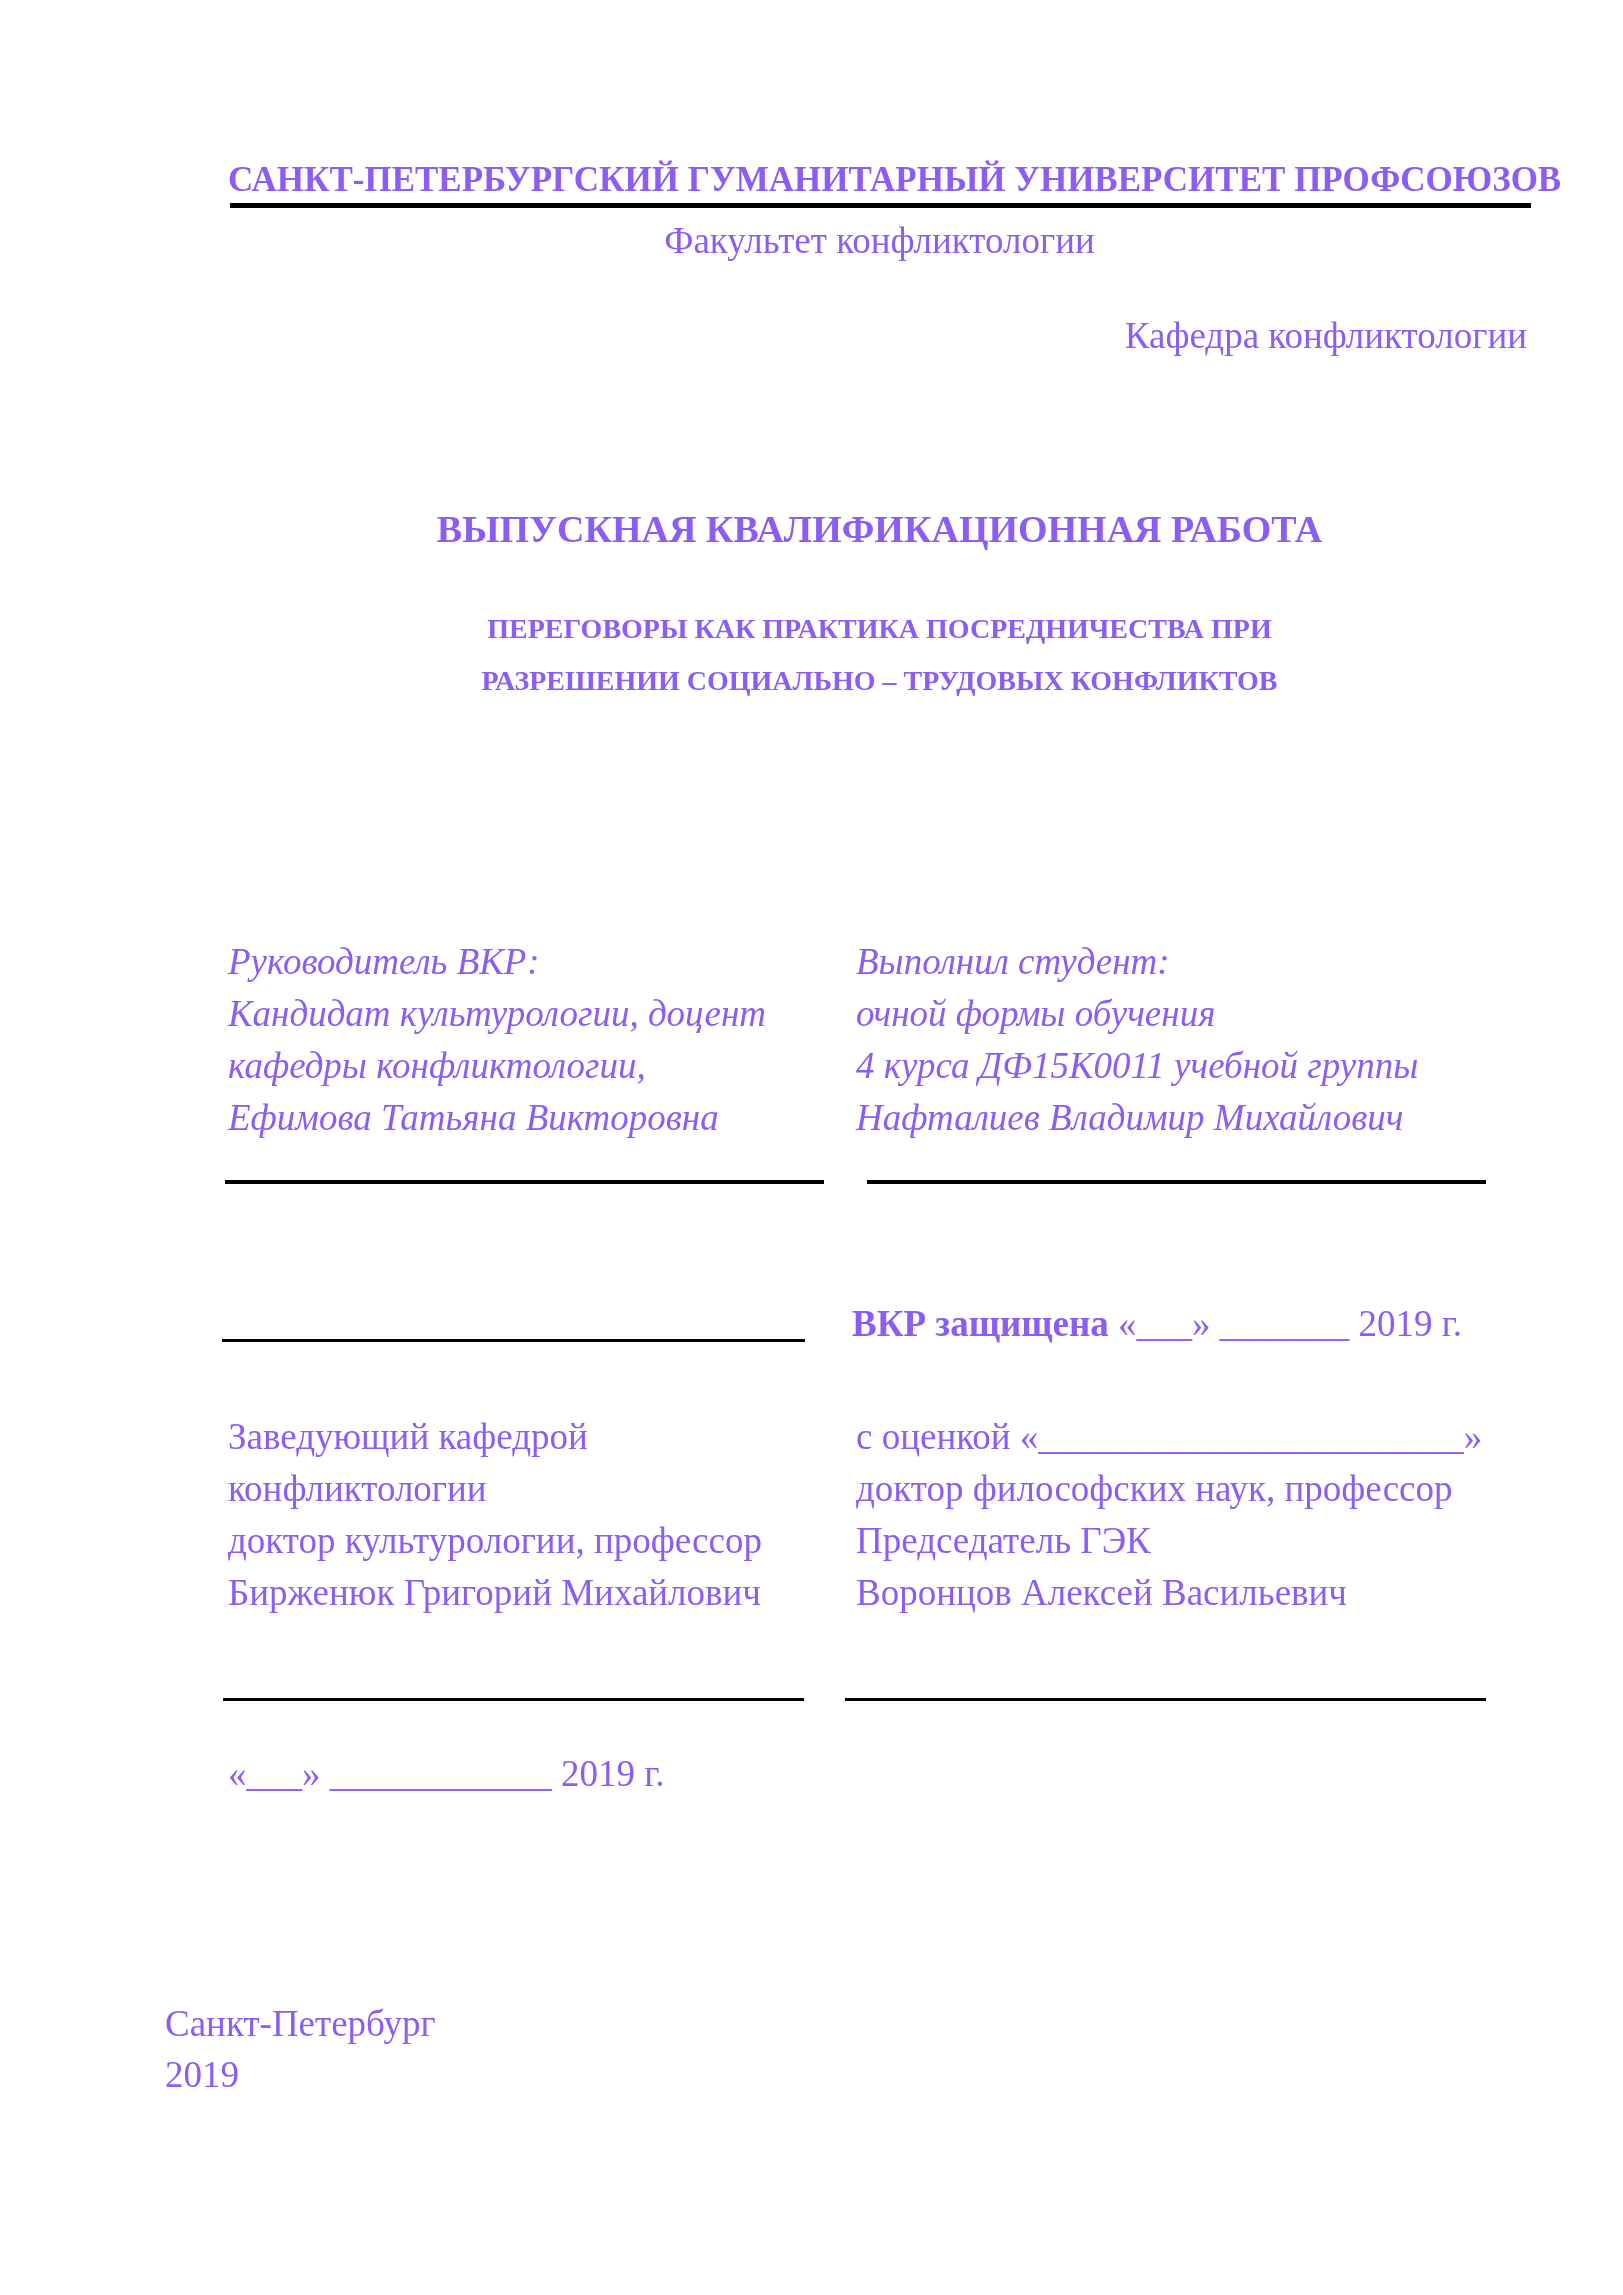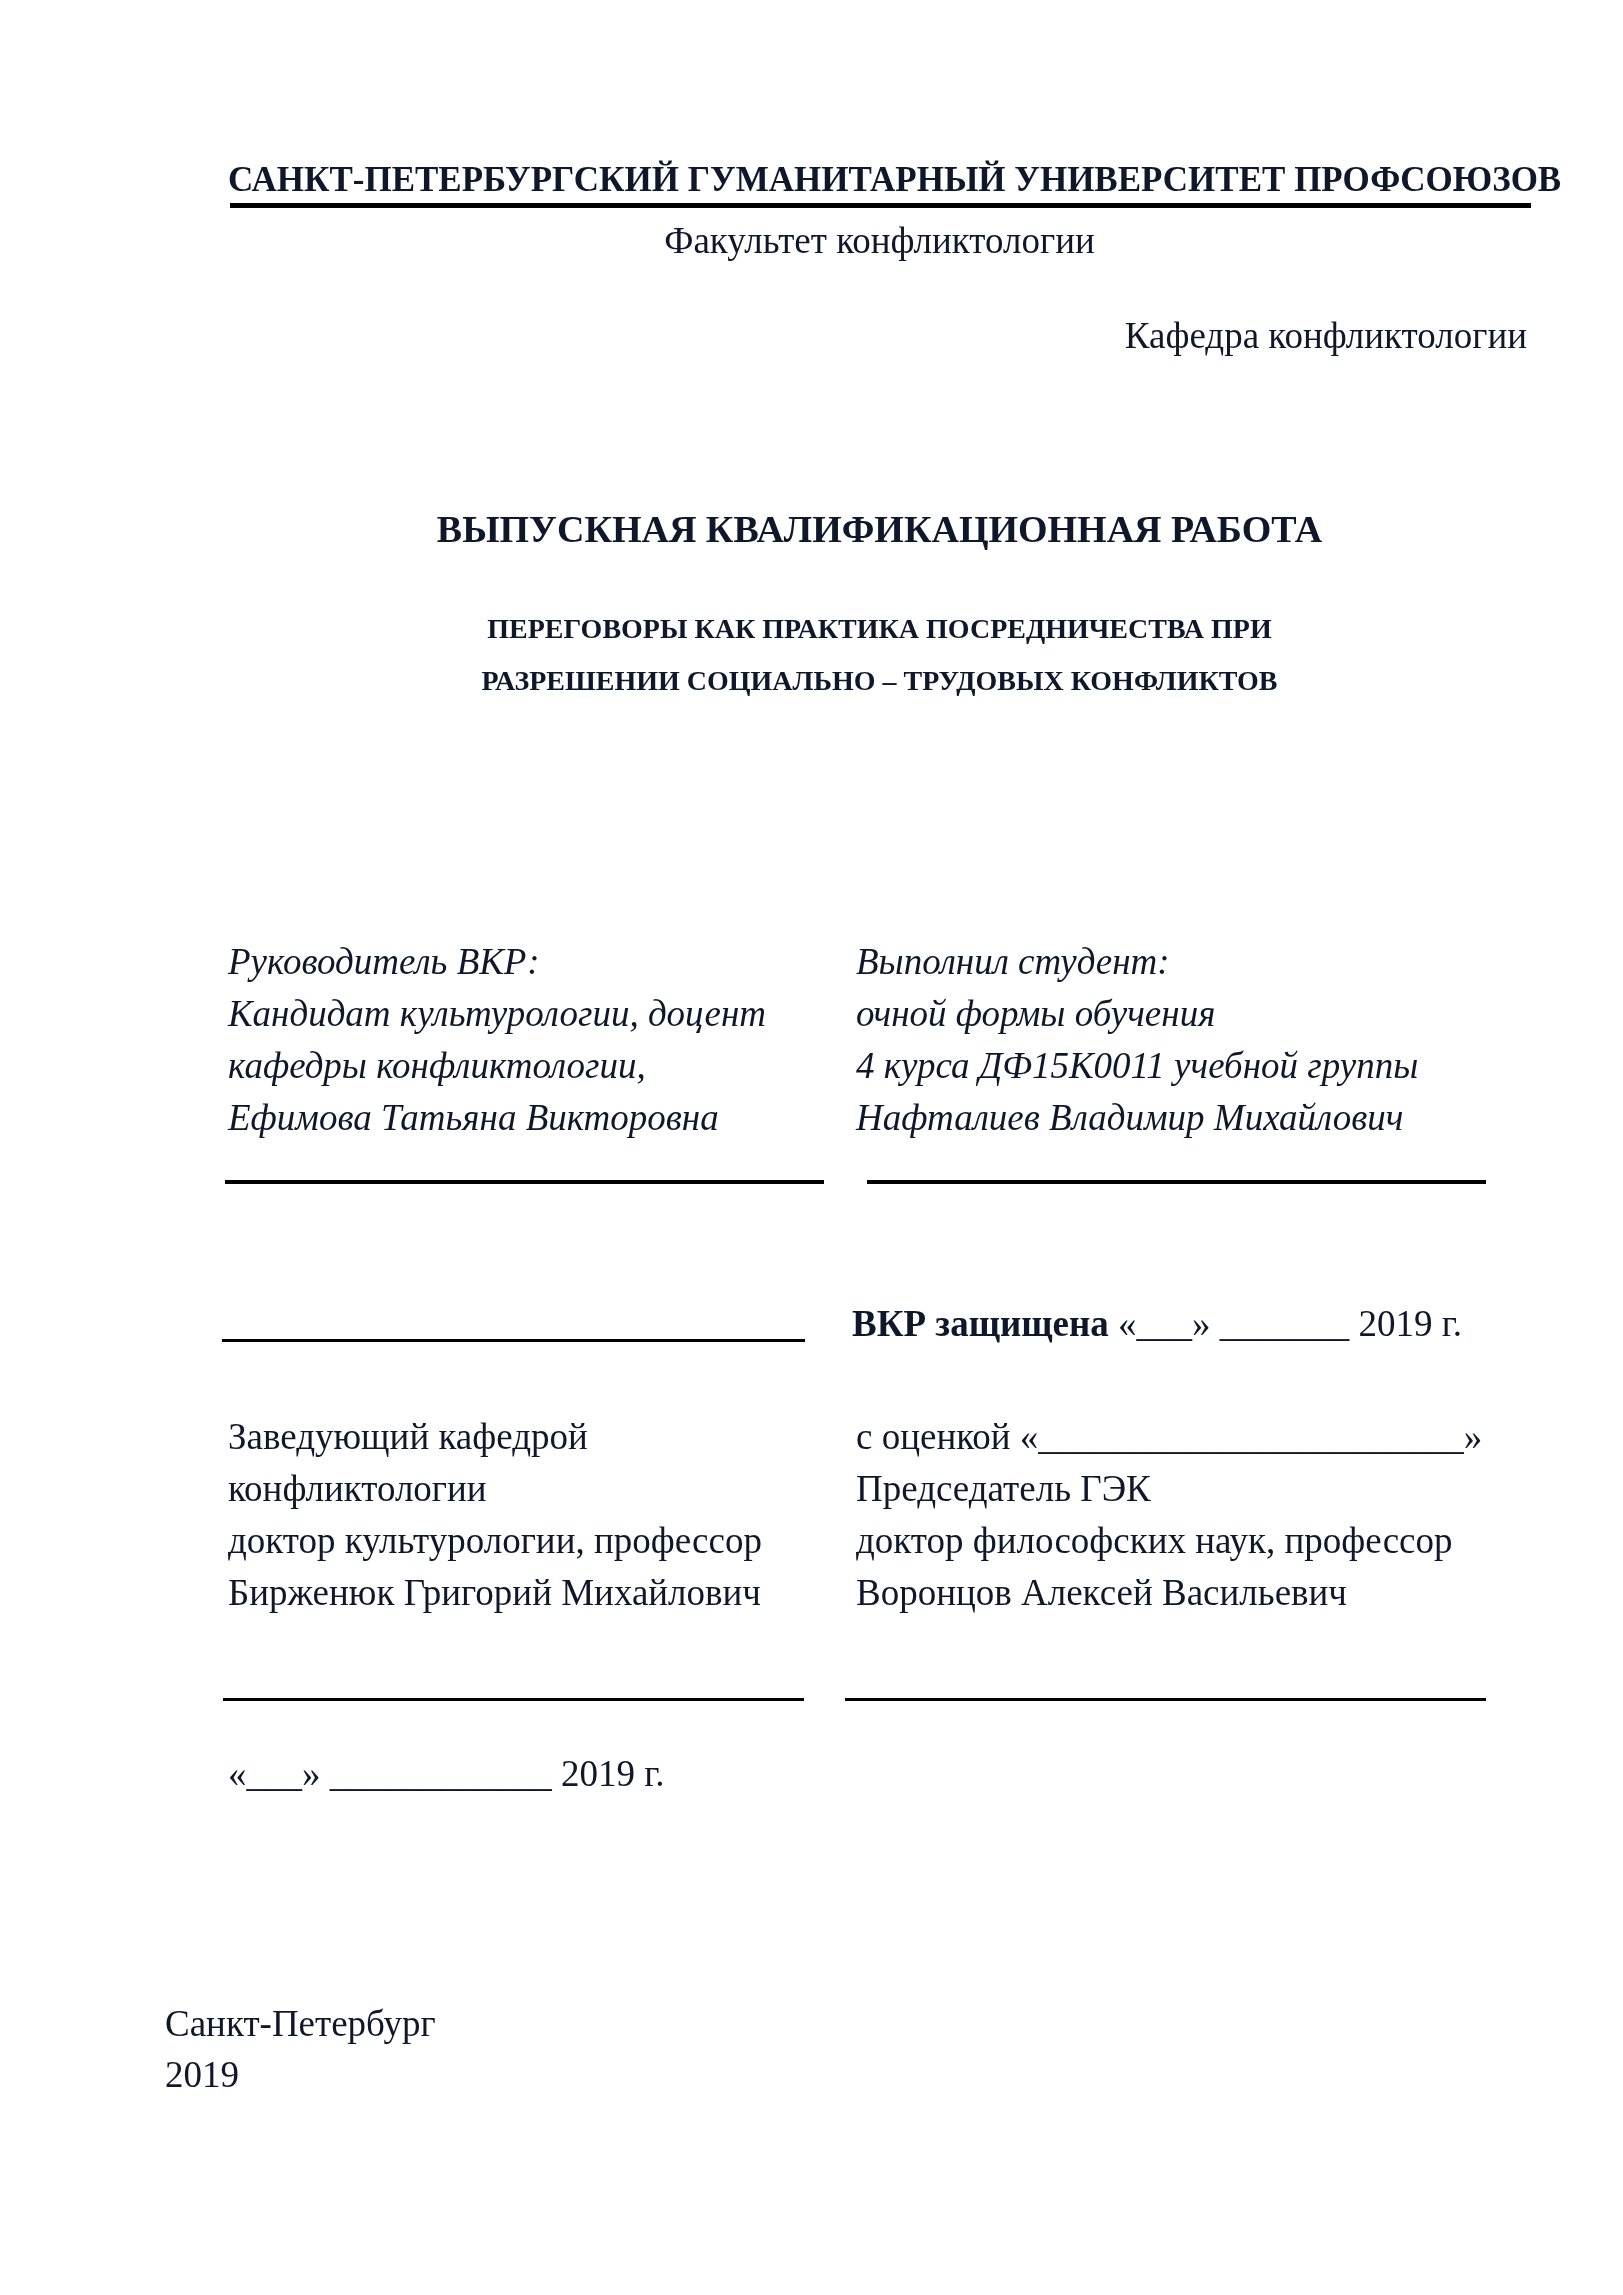--- a/index.html
+++ b/index.html
@@ -1,19 +1,19 @@
 <!DOCTYPE html>
 <html style="font-size:12.6px"><head>
 <meta charset="utf-8">
 <style>
   html,body{margin:0;padding:0;background:#ffffff;}
   .page{
     position:relative;
     width:1623px;height:2295px;
-    background:#ffffff;color:#0f172a;
+    background:#ffffff;color:#8b5cf6;
     font-family:"Liberation Serif","DejaVu Serif",serif;
     font-size:37px;line-height:52px;
     overflow:hidden;
   }
   .abs{position:absolute;}
   .b{font-weight:bold;margin-top:8px;}
   .center{text-align:center;}
   .right{text-align:right;}
   .nowrap{white-space:nowrap;}
   .university{
@@ -82,22 +82,22 @@
   </div>
 
   <div class="abs col-left officials">
     <div>Заведующий кафедрой</div>
     <div>конфликтологии</div>
     <div>доктор культурологии, профессор</div>
     <div>Бирженюк Григорий Михайлович</div>
   </div>
   <div class="abs col-right officials nowrap">
     <div>с оценкой «_______________________»</div>
+    <div>доктор философских наук, профессор</div>
     <div>Председатель ГЭК</div>
-    <div>доктор философских наук, профессор</div>
     <div>Воронцов Алексей Васильевич</div>
   </div>
   <div class="sigline sig-r3-left"></div>
   <div class="sigline sig-r3-right"></div>
 
   <div class="abs head-date">«___» ____________ 2019 г.</div>
 
   <div class="abs footer-block">
     <div>Санкт-Петербург</div>
     <div>2019</div>

